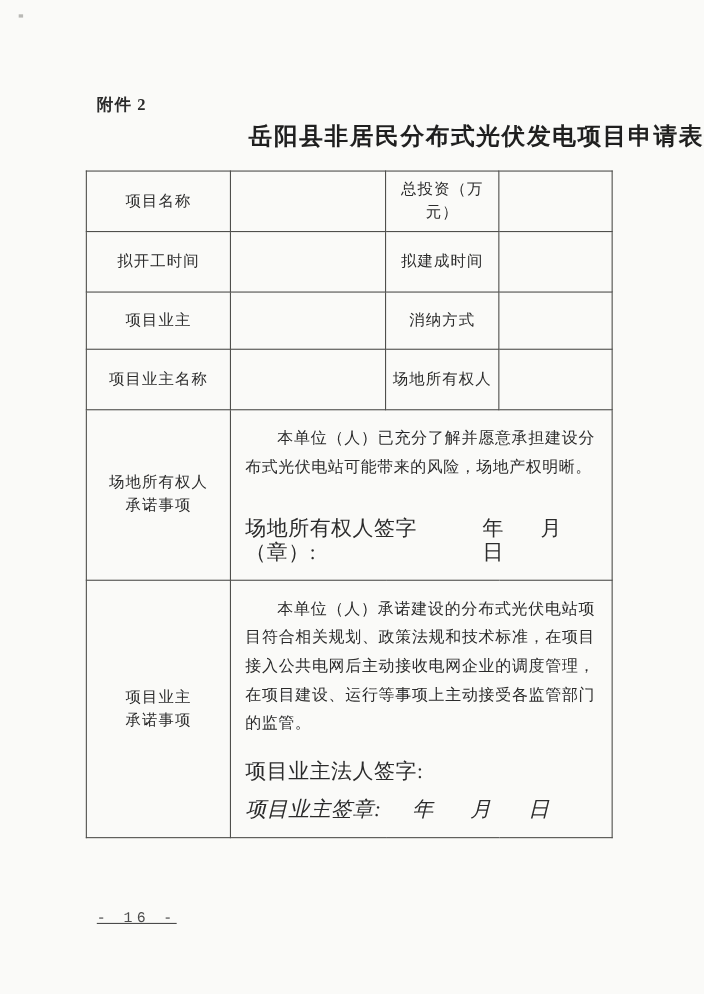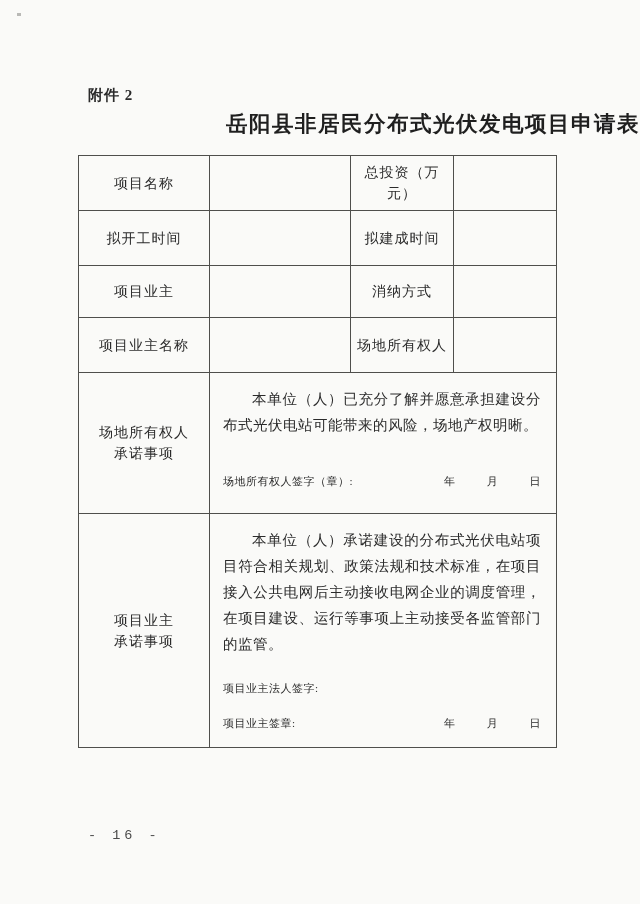--- a/index.html
+++ b/index.html
@@ -76,38 +76,39 @@
   .para {
     margin: 0;
     text-indent: 2em;
     text-align: justify;
     line-height: 26px;
     font-size: 14.5px;
     letter-spacing: 0.5px;
   }
   .sign-line {
     display: flex;
-    justify-content: space-between;
+    justify-content: flex-start;
     align-items: baseline;
-    font-size: 11px;
+    font-size: 19px;
     letter-spacing: 0.5px;
     line-height: 22px;
   }
   .sign-line .ymd span { margin-left: 28px; }
   .owner-sign { margin-top: 32px; }
   .legal-sign { margin-top: 20px; }
-  .seal-sign  { margin-top: 13px; }
+  .seal-sign  { margin-top: 13px; font-style: italic; }
   .page-num {
     position: absolute;
     left: 88px;
     top: 828px;
     font-size: 13.5px;
     color: #4b4b4b;
     letter-spacing: 4px;
     font-family: "Liberation Mono", "DejaVu Sans Mono", monospace;
+    text-decoration: underline;
   }
 </style>
 </head>
 <body>
 
 <div class="page">
   <div class="speck"></div>
 
   <div class="attachment">附件 2</div>
 

